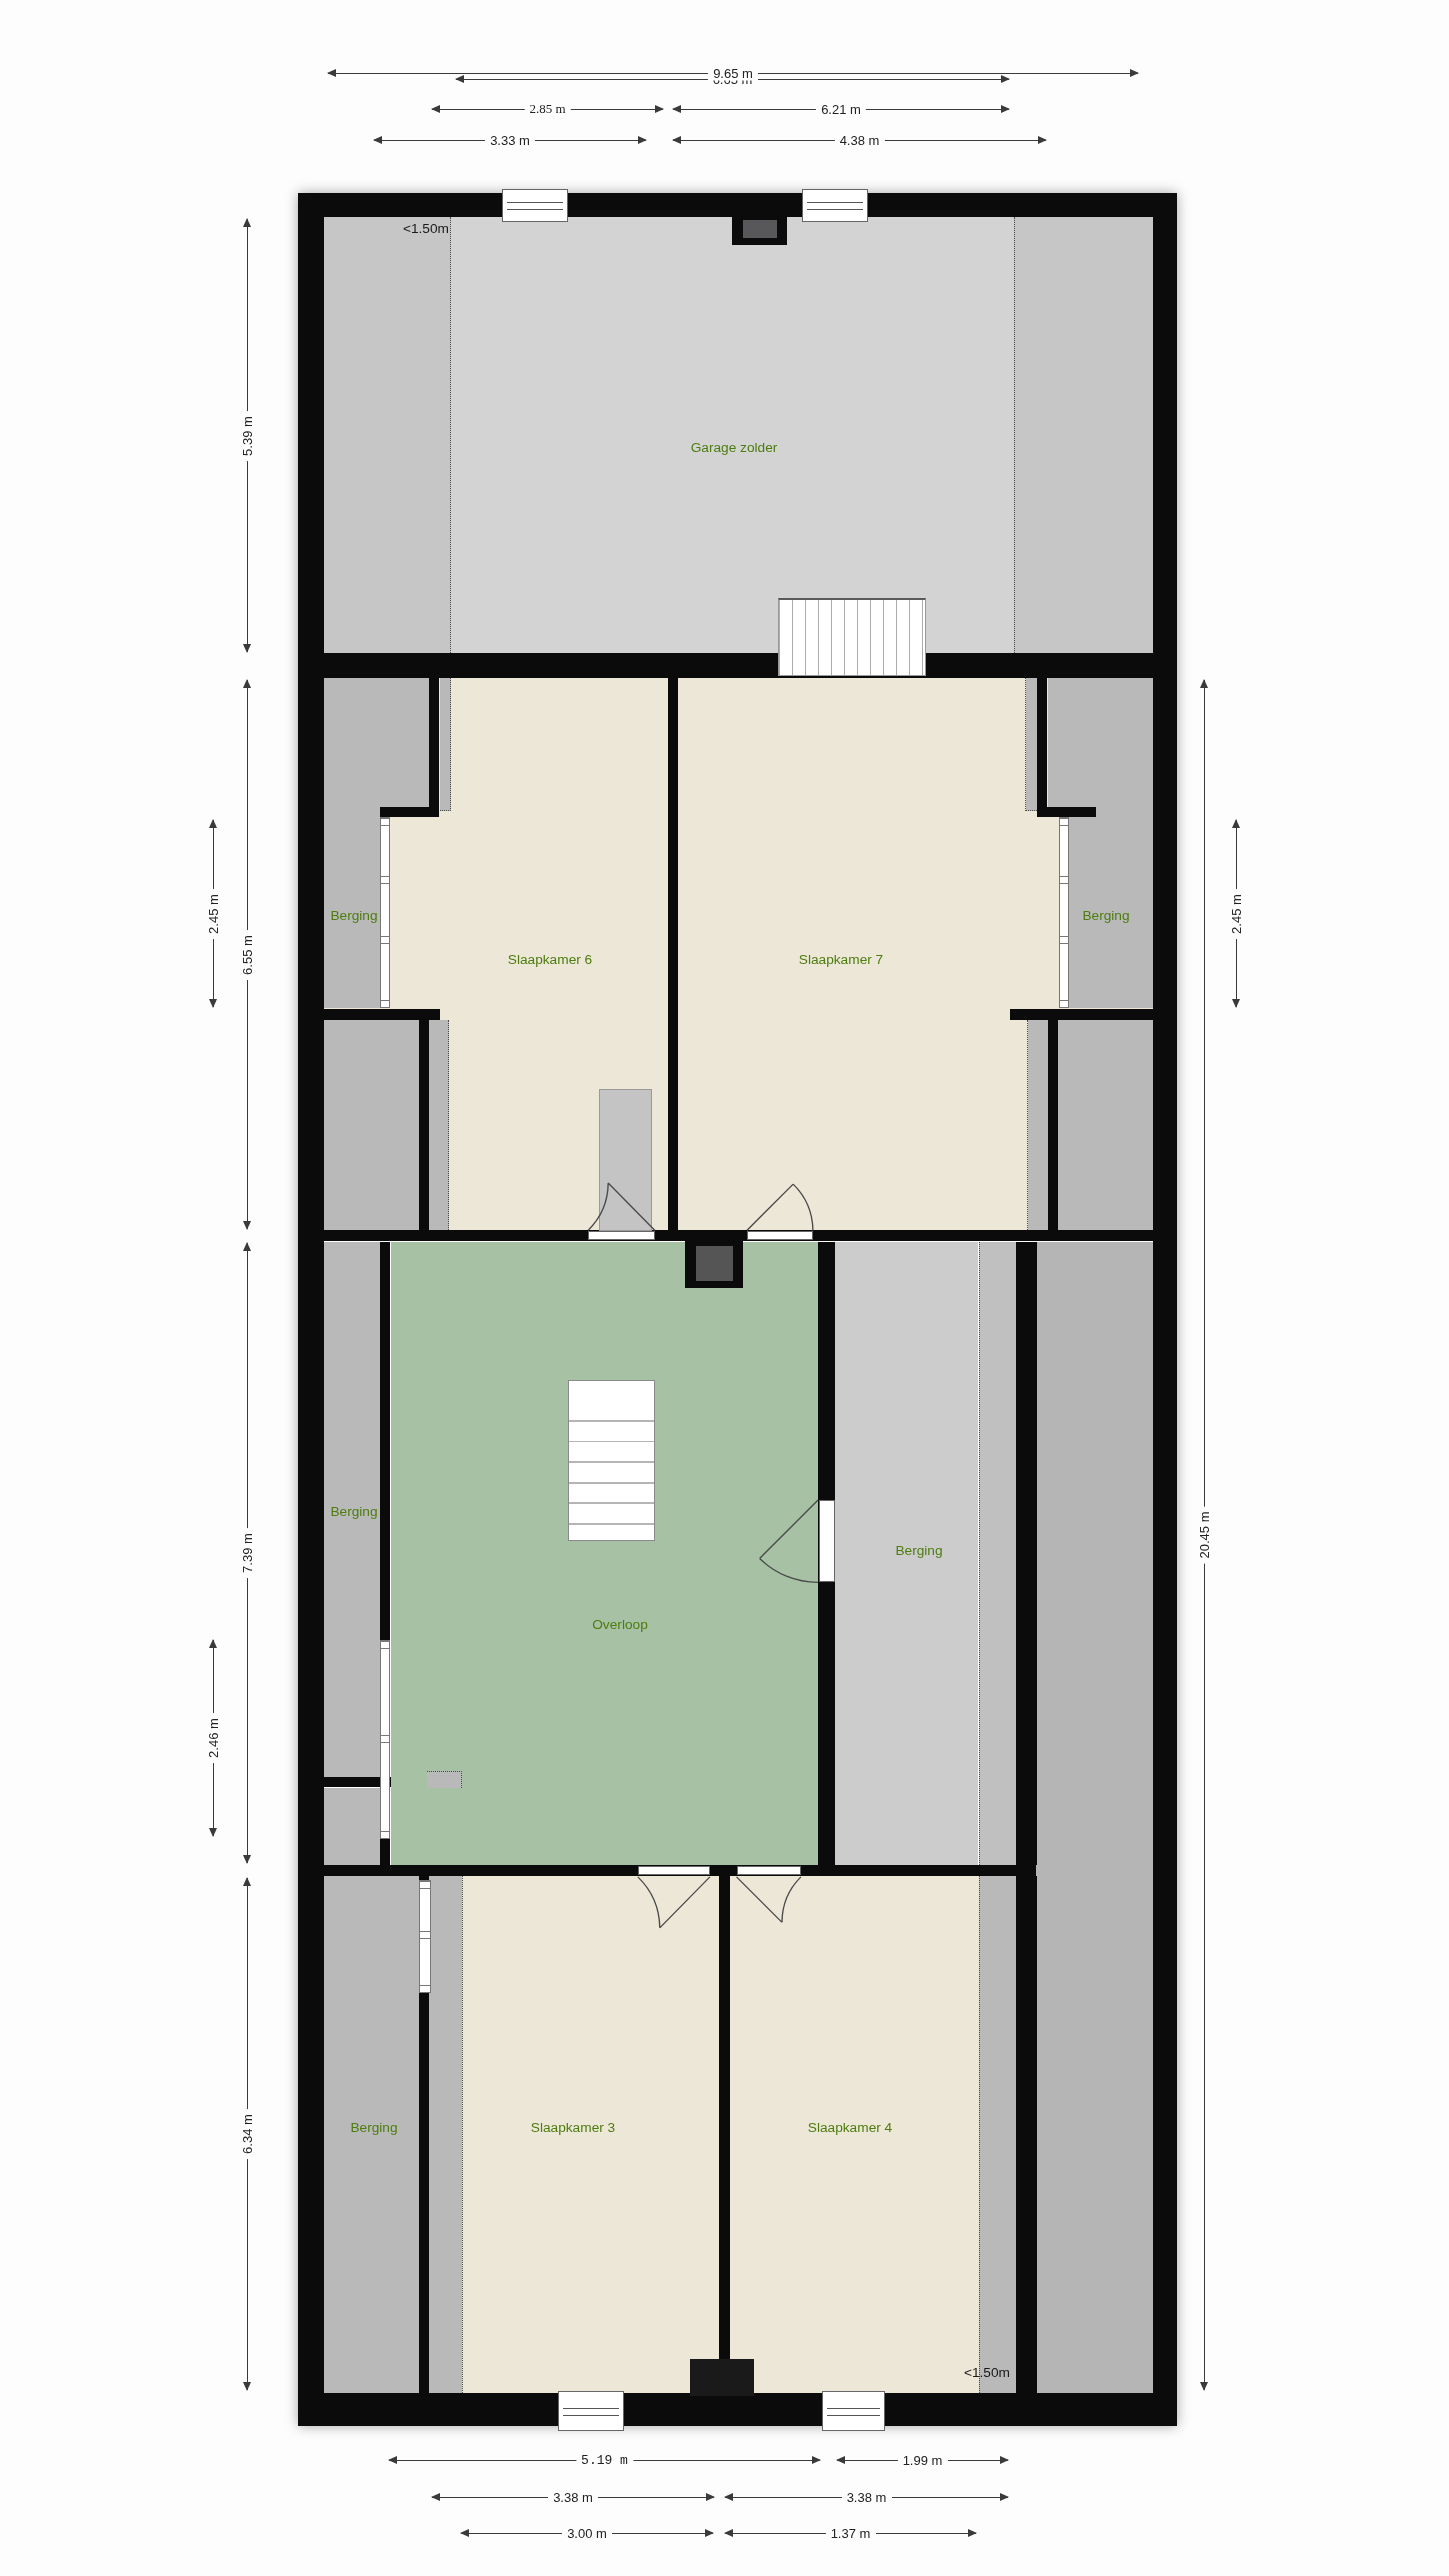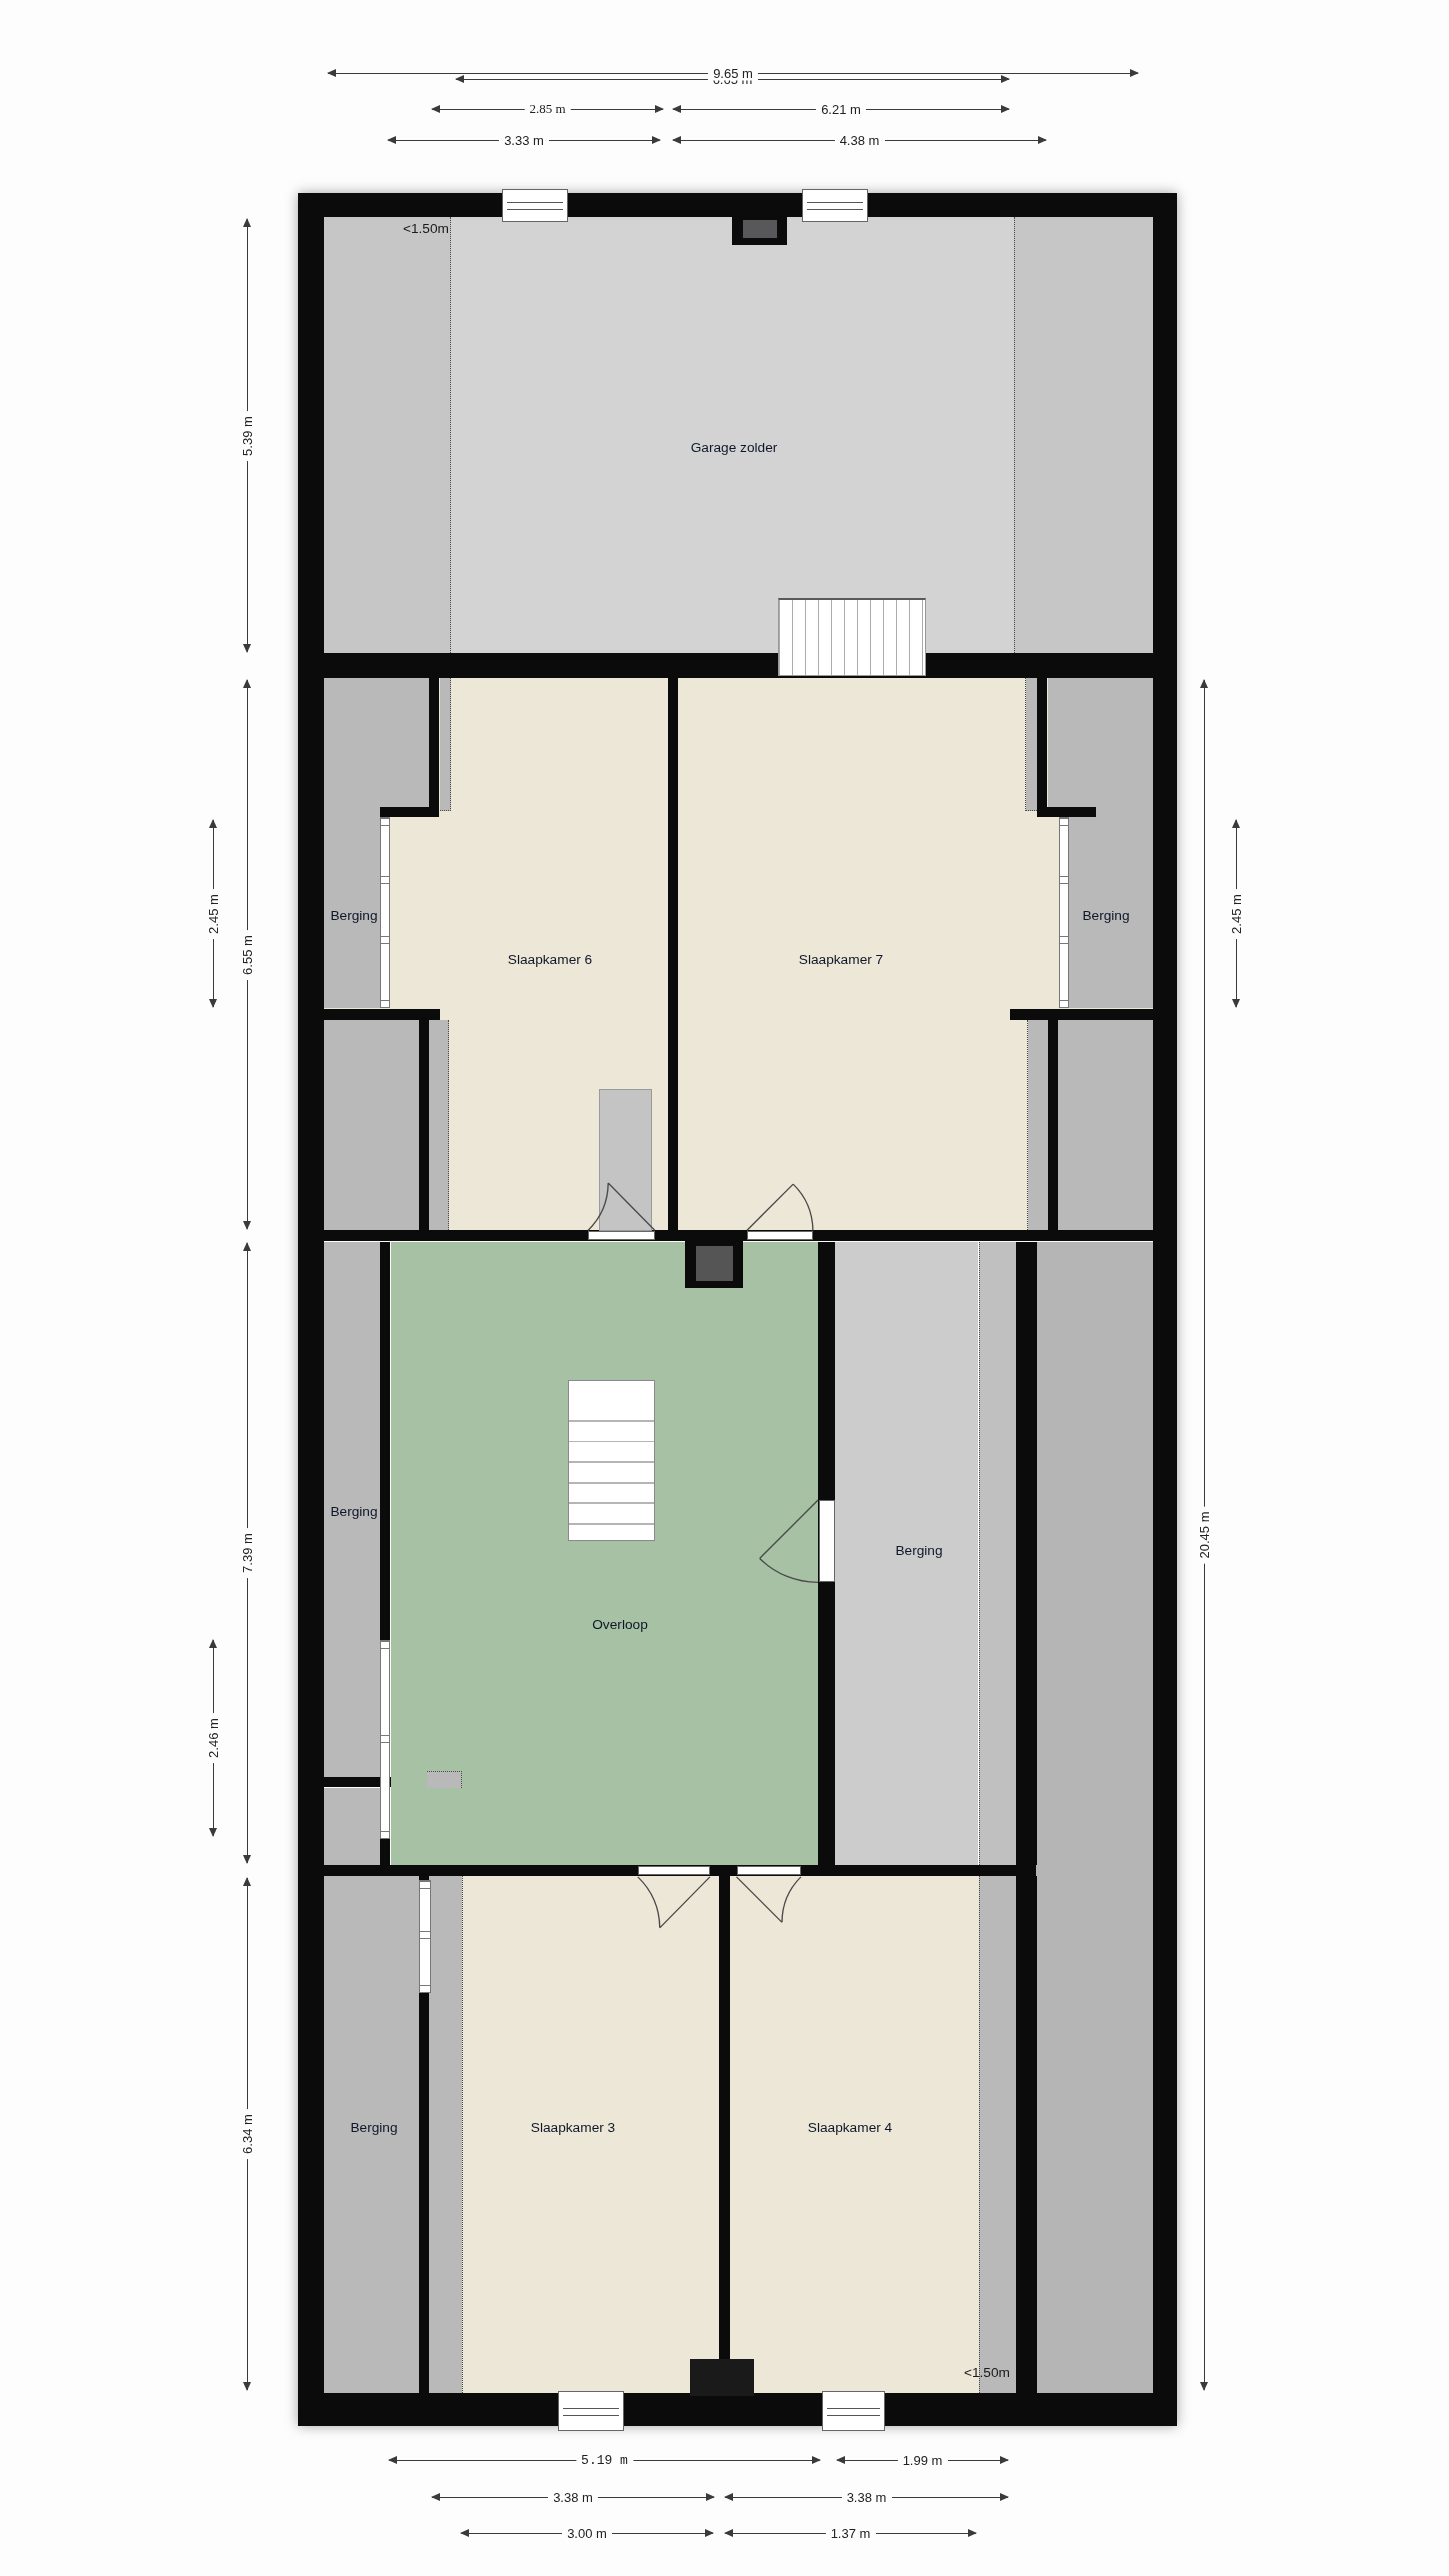--- a/index.html
+++ b/index.html
@@ -18,21 +18,21 @@
   .tick{position:absolute;left:-0.9px;width:10.3px;height:7.7px;background:#fff;border:0.9px solid #777;box-sizing:border-box;}
   .chim{position:absolute;background:#0b0b0b;}
   .chim-in{position:absolute;}
   .stairs-g{position:absolute;background:#fff;border:0.9px solid #999;border-top:2.6px solid #5a5a5a;box-sizing:border-box;
             background-image:repeating-linear-gradient(90deg,#ababab 0 0.9px,transparent 0.9px 13px);}
   .stairs-o{position:absolute;background:#fff;border:1.7px solid #8a8a8a;box-sizing:border-box;}
   .stairs-o .treads{position:absolute;left:0;right:0;top:39px;bottom:0;
             background-image:repeating-linear-gradient(180deg,#b5b5b5 0 1.7px,transparent 1.7px 20.6px);}
   .closet{position:absolute;background:#c4c4c4;border:1.7px solid #9a9a9a;box-sizing:border-box;}
   .doorbar{position:absolute;background:#fff;border:0.9px solid #666;box-sizing:border-box;}
-  .room-label{position:absolute;transform:translate(-50%,-50%);font-size:13.7px;color:#0f172a;white-space:nowrap;}
+  .room-label{position:absolute;transform:translate(-50%,-50%);font-size:13.7px;color:#4d7c0f;white-space:nowrap;}
   .head-label{position:absolute;transform:translate(-100%,-50%);font-size:13.7px;color:#1a1a1a;white-space:nowrap;}
   .dim-h{position:absolute;height:0;border-top:1.7px solid #3a3a3a;}
   .dim-h::before{content:'';position:absolute;left:-0.9px;top:-5.2px;border-right:9.4px solid #3a3a3a;
                  border-top:4.3px solid transparent;border-bottom:4.3px solid transparent;}
   .dim-h::after{content:'';position:absolute;right:-0.9px;top:-5.2px;border-left:9.4px solid #3a3a3a;
                 border-top:4.3px solid transparent;border-bottom:4.3px solid transparent;}
   .dim-v{position:absolute;width:0;border-left:1.7px solid #3a3a3a;}
   .dim-v::before{content:'';position:absolute;top:-0.9px;left:-5.2px;border-bottom:9.4px solid #3a3a3a;
                  border-left:4.3px solid transparent;border-right:4.3px solid transparent;}
   .dim-v::after{content:'';position:absolute;bottom:-0.9px;left:-5.2px;border-top:9.4px solid #3a3a3a;
@@ -195,21 +195,21 @@
     </div>
   <div class="dim-h" style="left:328px;top:73px;width:810px;">
     <span class="dim-lab">9.65 m</span>
     </div>
   <div class="dim-h" style="left:432px;top:109px;width:231px;font-family:Liberation Serif, serif;">
     <span class="dim-lab">2.85 m</span>
     </div>
   <div class="dim-h" style="left:673px;top:109px;width:336px;">
     <span class="dim-lab">6.21 m</span>
     </div>
-  <div class="dim-h" style="left:388px;top:140px;width:272px;">
+  <div class="dim-h" style="left:374px;top:140px;width:272px;">
     <span class="dim-lab">3.33 m</span>
     </div>
   <div class="dim-h" style="left:673px;top:140px;width:373px;">
     <span class="dim-lab">4.38 m</span>
     </div>
 
   <div class="dim-v" style="left:247px;top:219px;height:433px;">
     <span class="dim-lab-v">5.39 m</span>
     </div>
   <div class="dim-v" style="left:247px;top:680px;height:549px;">

